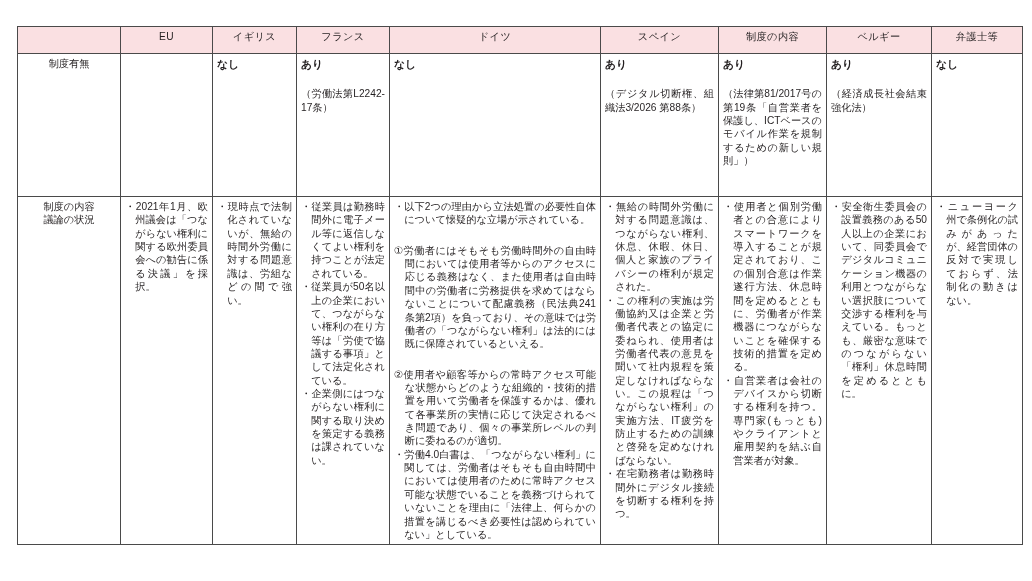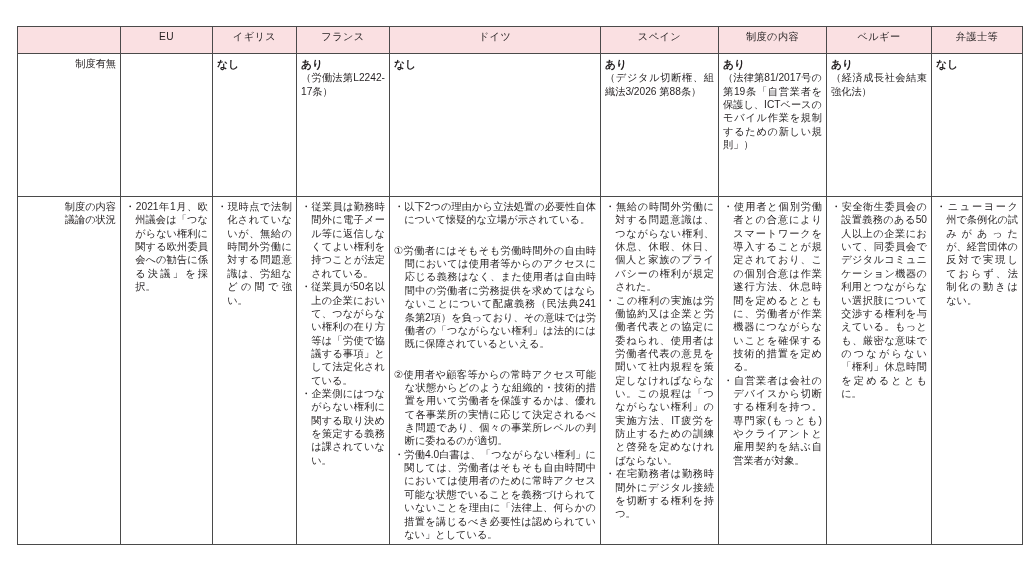--- a/index.html
+++ b/index.html
@@ -42,35 +42,35 @@
     text-align: center;
     vertical-align: middle;
     height: 27px;
     padding: 2px 3px;
     font-size: 11.4px;
     font-weight: normal;
     letter-spacing: 0.4px;
   }
   th.corner { background: #fae0e2; }
   td.rowlabel {
-    text-align: right;
+    text-align: center;
     vertical-align: middle;
     font-size: 11.2px;
     line-height: 1.45;
     padding: 4px 2px;
   }
   td.cell {
     text-align: justify;
     text-justify: inter-character;
   }
   .lead {
     font-weight: bold;
     font-size: 10.8px;
     display: block;
-    margin-bottom: 0px;
+    margin-bottom: 16px;
   }
   .sub {
     display: block;
     text-indent: 0;
     text-align: justify;
     text-justify: inter-character;
   }
   .hang {
     display: block;
     padding-left: 1em;

